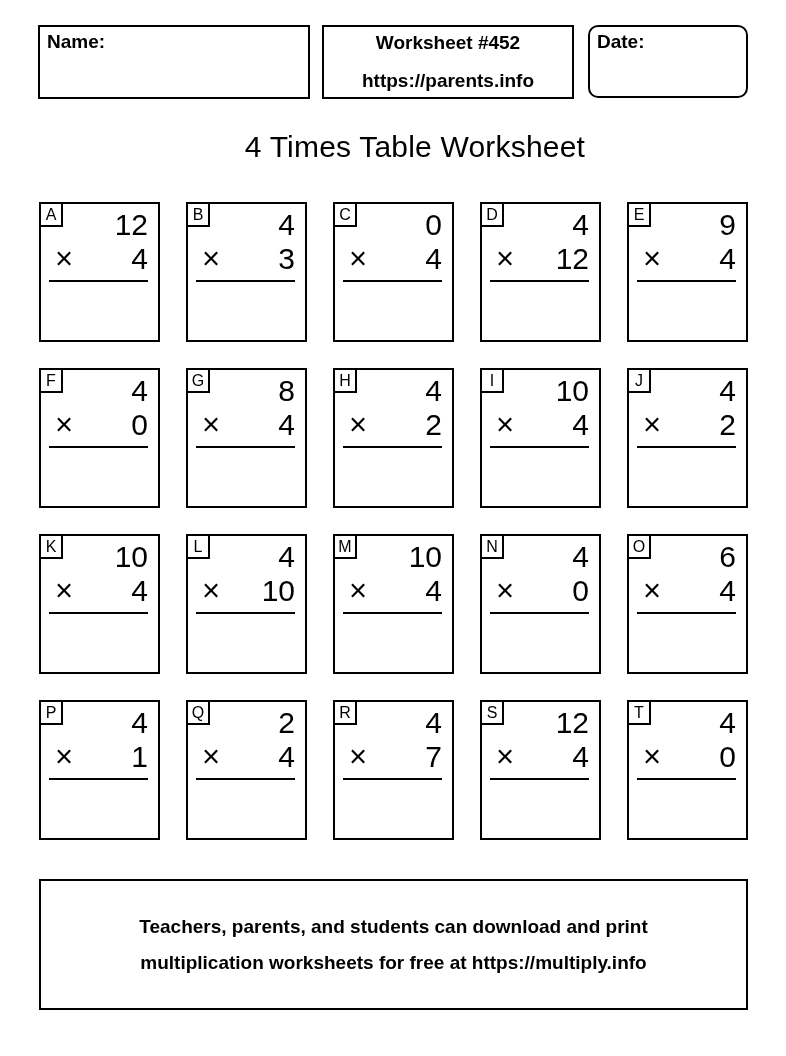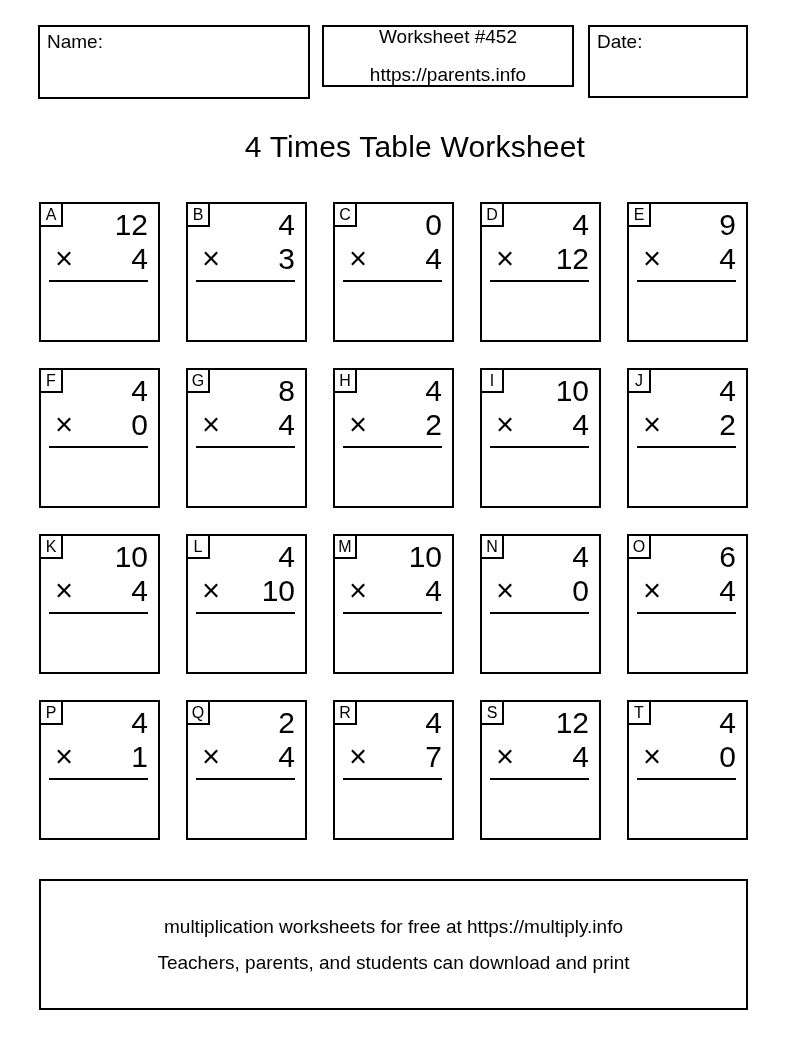--- a/index.html
+++ b/index.html
@@ -1,29 +1,29 @@
 <!DOCTYPE html>
 <html><head>
 <meta charset="utf-8">
 <style>
   * { margin:0; padding:0; box-sizing:border-box; }
   html,body { background:#ffffff; }
   body {
     width:786px; height:1056px; position:relative;
     font-family:"Liberation Sans", sans-serif; color:#000;
   }
-  .box { position:absolute; border:2px solid #000; background:#fff; }
+  .box { position:absolute; border:2px solid #000; background:#fff;font-weight:bold; }
   .label-box { font-size:19px; padding:4px 0 0 7px; }
   #name-box { left:38px; top:25px; width:272px; height:74px; }
   #ws-box {
-    left:322px; top:25px; width:252px; height:62px;
+    left:322px; top:25px; width:252px; height:74px;
     display:flex; flex-direction:column; justify-content:center;
     text-align:center; font-size:19px; line-height:30px;gap:8px;
   }
-  #date-box { left:588px; top:25px; width:160px; height:73px; }
+  #date-box { left:588px; top:25px; width:160px; height:73px;border-radius:10px; }
   #page-title {
     position:absolute; left:0; top:130px; width:786px;
     text-align:center; font-size:30px; letter-spacing:0.2px;padding-left:44px;
   }
   #grid {
     position:absolute; left:39px; top:202px;
     display:grid; grid-template-columns:repeat(5,121px);
     grid-auto-rows:140px; column-gap:26px; row-gap:26px;
   }
   .problem { position:relative; border:2px solid #000; background:#fff; }
@@ -269,15 +269,15 @@
     <div class="p-row2">
       <span class="times">×</span>
       <span>0</span>
     </div>
     <div class="answer-space"></div>
   </div>
 
 </div>
 
 <div class="box" id="footer-box">
+  <div>Teachers, parents, and students can download and print</div>
   <div>multiplication worksheets for free at https://multiply.info</div>
-  <div>Teachers, parents, and students can download and print</div>
 </div>
 
 </body></html>

